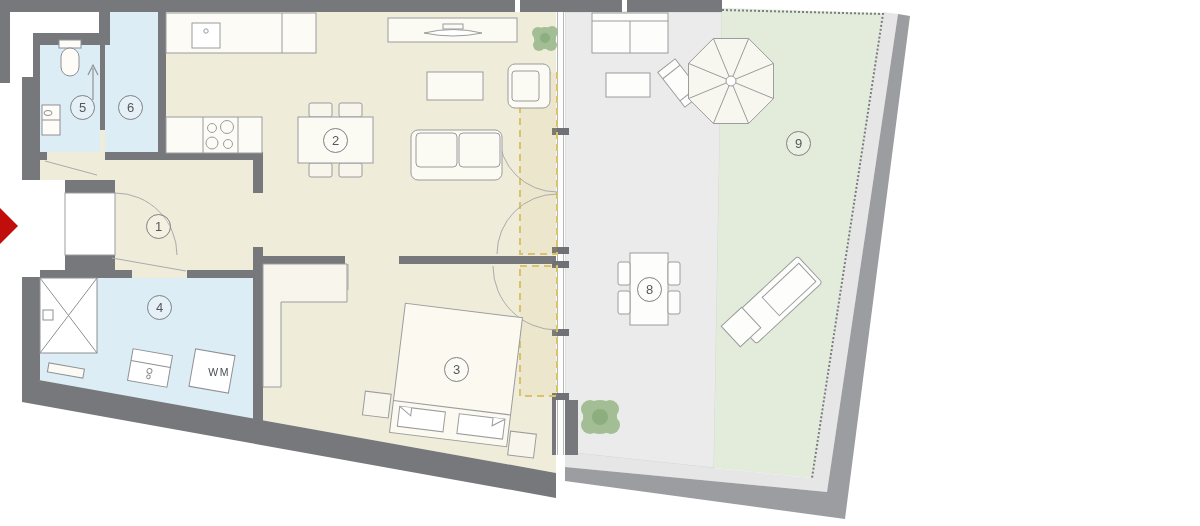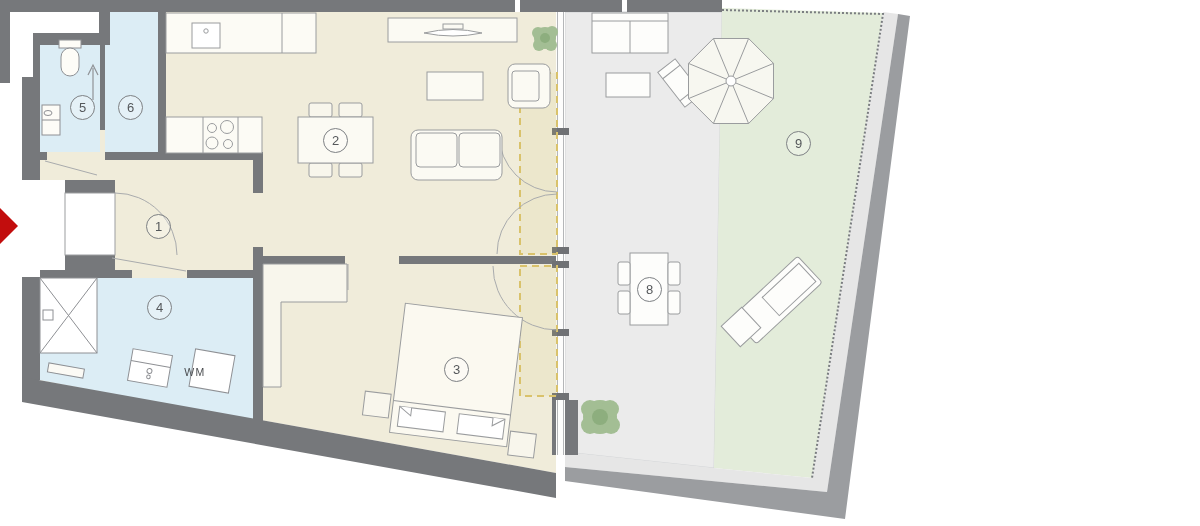--- a/index.html
+++ b/index.html
@@ -256,14 +256,14 @@
   <div class="room-label" style="left:118px;top:95px;">
     <span>6</span>
   </div>
   <div class="room-label" style="left:637px;top:277px;">
     <span>8</span>
   </div>
   <div class="room-label" style="left:786px;top:131px;">
     <span>9</span>
   </div>
 
-  <div class="wm-label" style="left:173px;top:366px;">WM</div>
+  <div class="wm-label" style="left:186px;top:366px;text-align:right;">WM</div>
 </div>
 
 </body></html>

